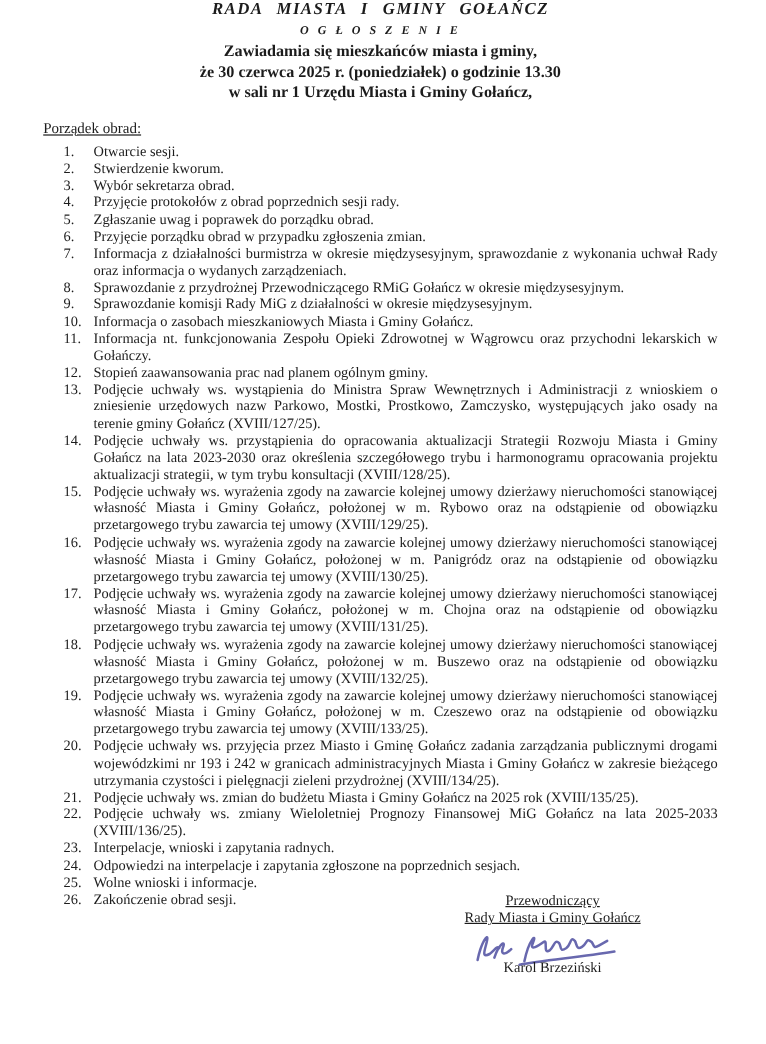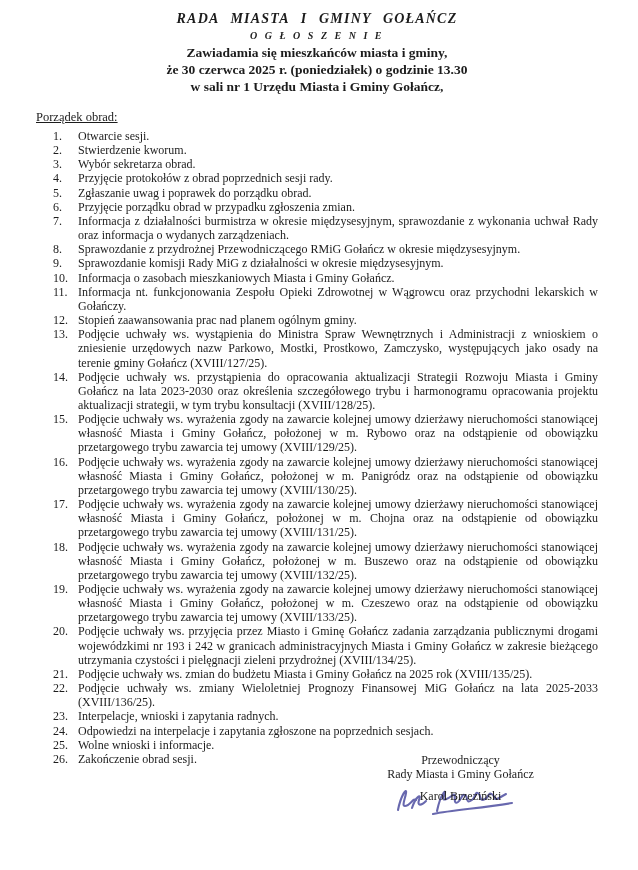--- a/index.html
+++ b/index.html
@@ -9,21 +9,21 @@
   }
   .page {
     position: relative;
     width: 638px;
     height: 870px;
     margin: 0 auto;
     background: #ffffff;
     color: #1c1c1c;
     font-family: "Liberation Serif", "DejaVu Serif", serif;
     box-sizing: border-box;
-    padding: 10px 40px 0 36px;
+    padding: 0 40px 0 36px;
     overflow: hidden;
   }
   
   .doc-header {
     text-align: center;
   }
   .h-org {
     font-weight: bold;
     font-style: italic;
     font-size: 14px;
@@ -71,36 +71,37 @@
     top: 0;
     text-align: left;
   }
   
   .sig-block {
     width: 175px;
     margin: -13px 50px 0 auto;
     text-align: center;
     font-size: 12px;
     line-height: 14px;
+    text-decoration: underline;
   }
   .sig-wrap {
     position: relative;
     height: 42px;
   }
   .sig-svg {
     position: absolute;
     left: 18px;
     top: 2px;
     pointer-events: none;
   }
   .sig-name {
     position: absolute;
     left: 0;
     right: 0;
-    top: 8px;
+    top: 28px;
   }
   
   .date-line {
     position: absolute;
     left: 40px;
     bottom: 18px;
     font-size: 12.5px;
   }
 </style>
 </head>

